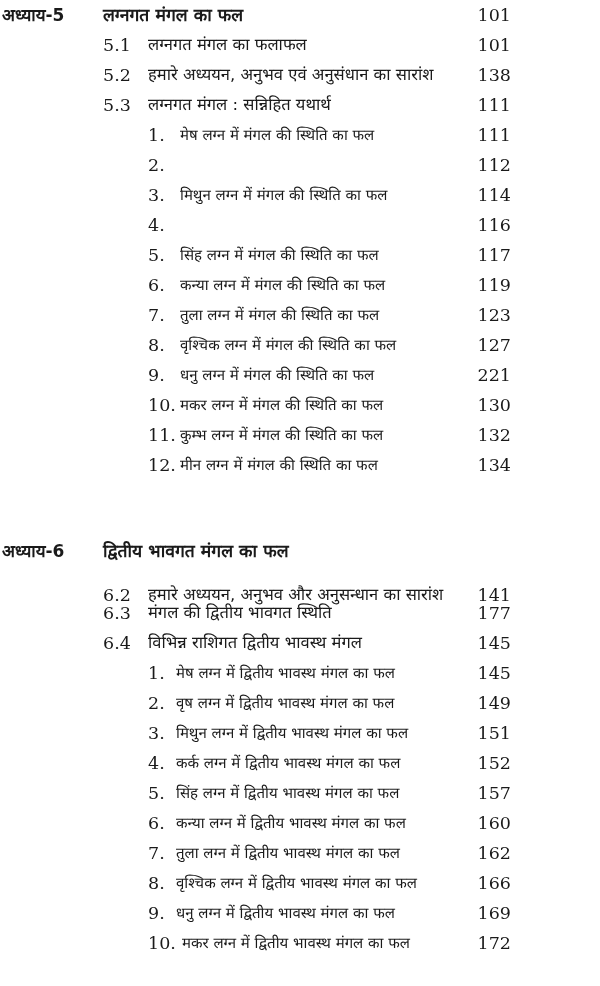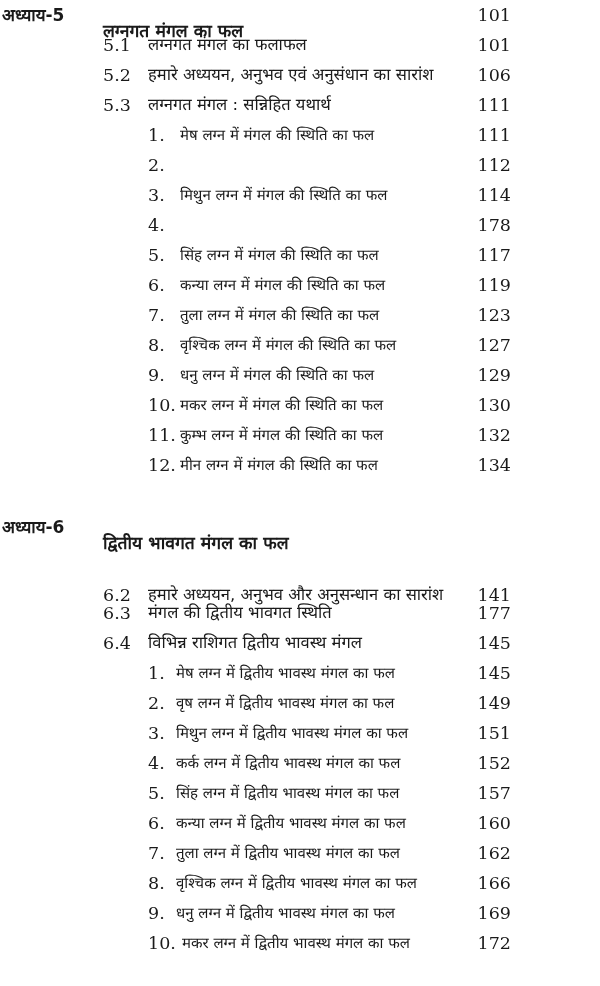--- a/index.html
+++ b/index.html
@@ -38,21 +38,20 @@
       font-weight: bold;
       font-family: "DejaVu Sans", "Liberation Sans", sans-serif;
       font-size: 17px;
     }
     .ch-title {
       position: absolute;
       left: 103px;
       font-weight: bold;
       font-family: "DejaVu Sans", "Liberation Sans", sans-serif;
       font-size: 17.5px;
-      margin-top: 16px;
     }
     .sec-num {
       position: absolute;
       left: 103px;
     }
     .sec-title {
       position: absolute;
       left: 148px;
       font-family: "DejaVu Sans", "Liberation Sans", sans-serif;
       font-size: 16.5px;
@@ -89,21 +88,21 @@
 
   <div class="row" style="top:30px">
     <span class="sec-num">5.1</span>
     <span class="sec-title">लग्नगत मंगल का फलाफल</span>
     <span class="page-num">101</span>
   </div>
 
   <div class="row" style="top:60px">
     <span class="sec-num">5.2</span>
     <span class="sec-title">हमारे अध्ययन, अनुभव एवं अनुसंधान का सारांश</span>
-    <span class="page-num">106</span>
+    <span class="page-num">138</span>
   </div>
 
   <div class="row" style="top:90px">
     <span class="sec-num">5.3</span>
     <span class="sec-title">लग्नगत मंगल : सन्निहित यथार्थ</span>
     <span class="page-num">111</span>
   </div>
 
   <div class="row" style="top:120px">
     <span class="sub-num">1.</span>
@@ -114,21 +113,21 @@
     <span class="sub-num">2.</span>
     <span class="page-num">112</span>
   </div>
   <div class="row" style="top:180px">
     <span class="sub-num">3.</span>
     <span class="sub-title">मिथुन लग्न में मंगल की स्थिति का फल</span>
     <span class="page-num">114</span>
   </div>
   <div class="row" style="top:210px">
     <span class="sub-num">4.</span>
-    <span class="page-num">178</span>
+    <span class="page-num">116</span>
   </div>
   <div class="row" style="top:240px">
     <span class="sub-num">5.</span>
     <span class="sub-title">सिंह लग्न में मंगल की स्थिति का फल</span>
     <span class="page-num">117</span>
   </div>
   <div class="row" style="top:270px">
     <span class="sub-num">6.</span>
     <span class="sub-title">कन्या लग्न में मंगल की स्थिति का फल</span>
     <span class="page-num">119</span>
@@ -139,39 +138,39 @@
     <span class="page-num">123</span>
   </div>
   <div class="row" style="top:330px">
     <span class="sub-num">8.</span>
     <span class="sub-title">वृश्चिक लग्न में मंगल की स्थिति का फल</span>
     <span class="page-num">127</span>
   </div>
   <div class="row" style="top:360px">
     <span class="sub-num">9.</span>
     <span class="sub-title">धनु लग्न में मंगल की स्थिति का फल</span>
-    <span class="page-num">129</span>
+    <span class="page-num">221</span>
   </div>
   <div class="row" style="top:390px">
     <span class="sub-num">10.</span>
     <span class="sub-title tight" style="left:180px">मकर लग्न में मंगल की स्थिति का फल</span>
     <span class="page-num">130</span>
   </div>
   <div class="row" style="top:420px">
     <span class="sub-num">11.</span>
     <span class="sub-title tight" style="left:180px">कुम्भ लग्न में मंगल की स्थिति का फल</span>
     <span class="page-num">132</span>
   </div>
   <div class="row" style="top:450px">
     <span class="sub-num">12.</span>
     <span class="sub-title tight" style="left:180px">मीन लग्न में मंगल की स्थिति का फल</span>
     <span class="page-num">134</span>
   </div>
 
-  <div class="row" style="top:512px">
+  <div class="row" style="top:536px">
     <span class="ch-label">अध्याय-6</span>
     <span class="ch-title">द्वितीय भावगत मंगल का फल</span>
   </div>
 
 
   <div class="row" style="top:580px">
     <span class="sec-num">6.2</span>
     <span class="sec-title">हमारे अध्ययन, अनुभव और अनुसन्धान का सारांश</span>
     <span class="page-num">141</span>
   </div>

